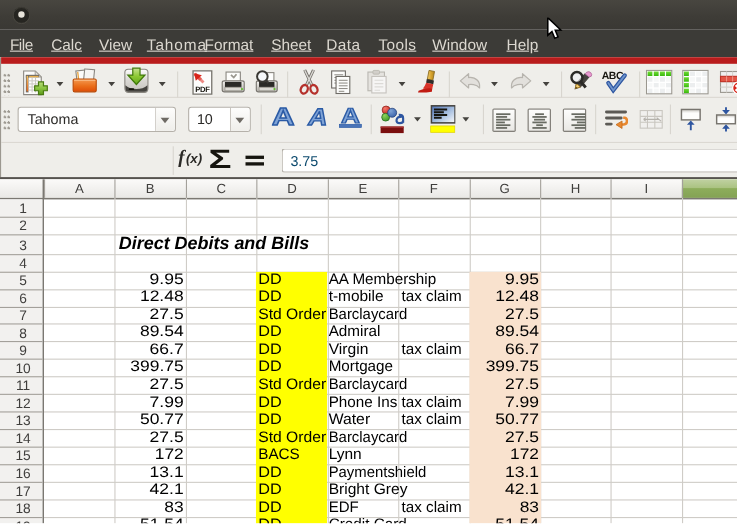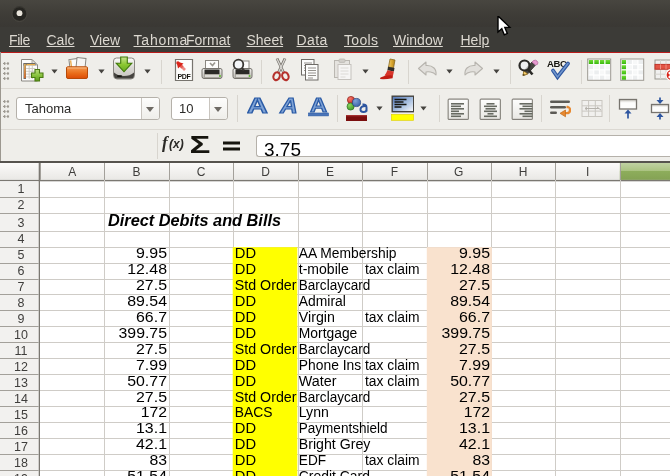--- a/index.html
+++ b/index.html
@@ -13,21 +13,21 @@
 #titlebar .ttext { position:absolute; left:37px; top:6px; letter-spacing:0.38px; }
 #menubar {
   position:absolute; left:0; top:27px; width:670px; height:25px;
   background:#3c3b37; color:#dcd8d0; font-size:14px;
 }
 .mitem { position:absolute; top:5px;text-decoration:underline; }
 #toolbars {
   position:absolute; left:0; top:52px; width:670px; height:109px;
   background:#efeeea; border-left:1px solid #9c9890;
 }
-#tb1 { position:absolute; left:0; top:0; width:670px; height:36px; border-top:1px solid #b91c1c; }
+#tb1 { position:absolute; left:0; top:0; width:670px; height:36px; border-top:6px solid #b91c1c; }
 #tb2 { position:absolute; left:0; top:36px; width:670px; height:41px; border-top:1px solid #dbd8d2; }
 #fbar { position:absolute; left:0; top:77px; width:670px; height:32px; border-top:1px solid #dbd8d2; }
 .grip { position:absolute; left:2px; width:7px; background-image:radial-gradient(circle at 1.5px 1.5px, #9c9890 1.1px, rgba(0,0,0,0) 1.3px); background-size:3.5px 5px; }
 .vsep { position:absolute; width:1px; background:#d8d5cf; }
 .combo { position:absolute; background:#fff; border:1px solid #b5b1aa; border-radius:3px; }
 .combo .btn { position:absolute; right:0; top:0; bottom:0; width:18px; border-left:1px solid #c9c5bf; background:linear-gradient(#fdfdfc,#efeeea); border-radius:0 3px 3px 0; }
 .darr { position:absolute; width:0; height:0; border-left:4px solid transparent; border-right:4px solid transparent; border-top:5px solid #6e6a64; }
 #grid { position:absolute; left:0; top:161px; width:670px; height:315px; }
 </style>
 </head>
@@ -403,21 +403,21 @@
     <svg style="position:absolute;left:188px;top:2px" width="22" height="24" viewBox="0 0 22 24">
         <g transform="translate(11,20.5) scale(1.45 1)">
           <text x="0" y="0" font-family="Liberation Sans, sans-serif" font-size="24" font-weight="bold" fill="#16150f" text-anchor="middle">Σ</text>
         </g>
       </svg>
     <svg style="position:absolute;left:222px;top:11px" width="18" height="10" viewBox="0 0 18 10">
         <rect x="0" y="0.5" width="17" height="3" fill="#16150f"></rect>
         <rect x="0" y="6.5" width="17" height="3" fill="#16150f"></rect>
       </svg>
     <div style="position:absolute;left:255px;top:5px;width:415px;height:22px;background:#fff;border:1px solid #b5b1aa;border-right:none;border-radius:3px 0 0 3px">
-      <span style="position:absolute;left:7px;top:3px;font-size:19px;color:#000000">3.75</span>
+      <span style="position:absolute;left:7px;top:3px;font-size:13px;color:#0c4a6e">3.75</span>
     </div>
   </div>
 </div>
 <svg id="grid" width="670" height="315" viewBox="0 0 670 315" font-family="Liberation Sans, sans-serif">
     <defs>
 <linearGradient id="hgrad" x1="0" y1="0" x2="0" y2="1">
 <stop offset="0" stop-color="#fbfaf9"></stop>
         <stop offset="0.45" stop-color="#f3f2f0"></stop>
         <stop offset="1" stop-color="#e9e8e5"></stop>
 </linearGradient>

